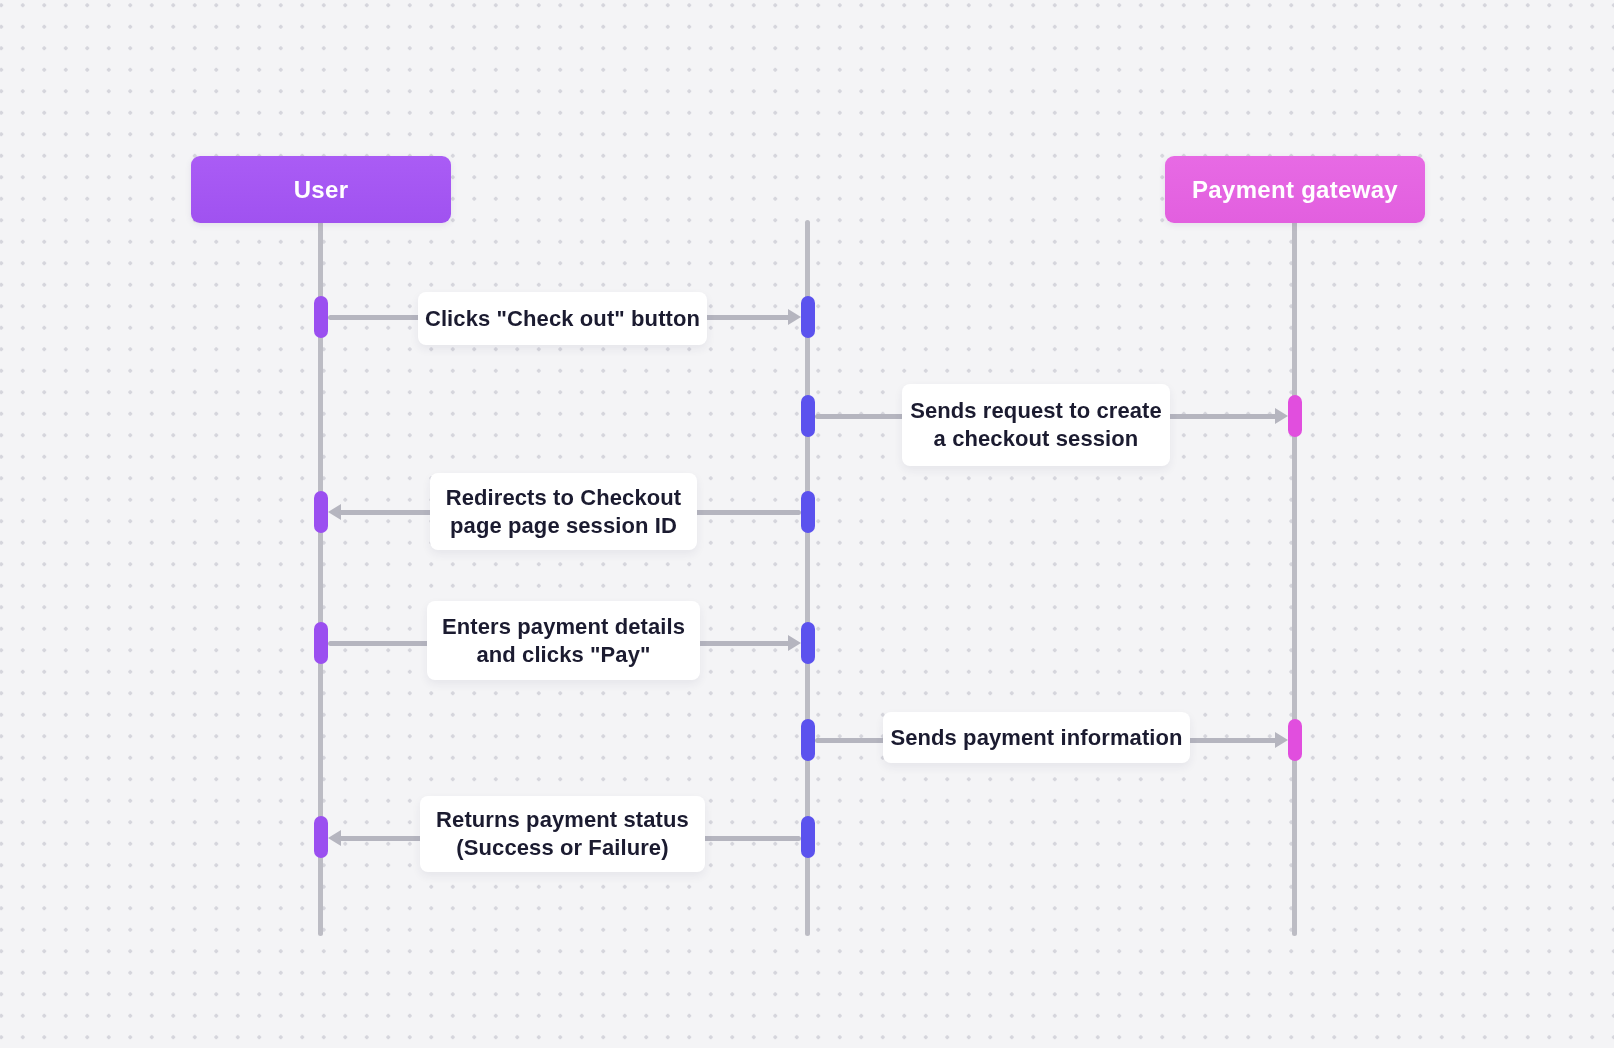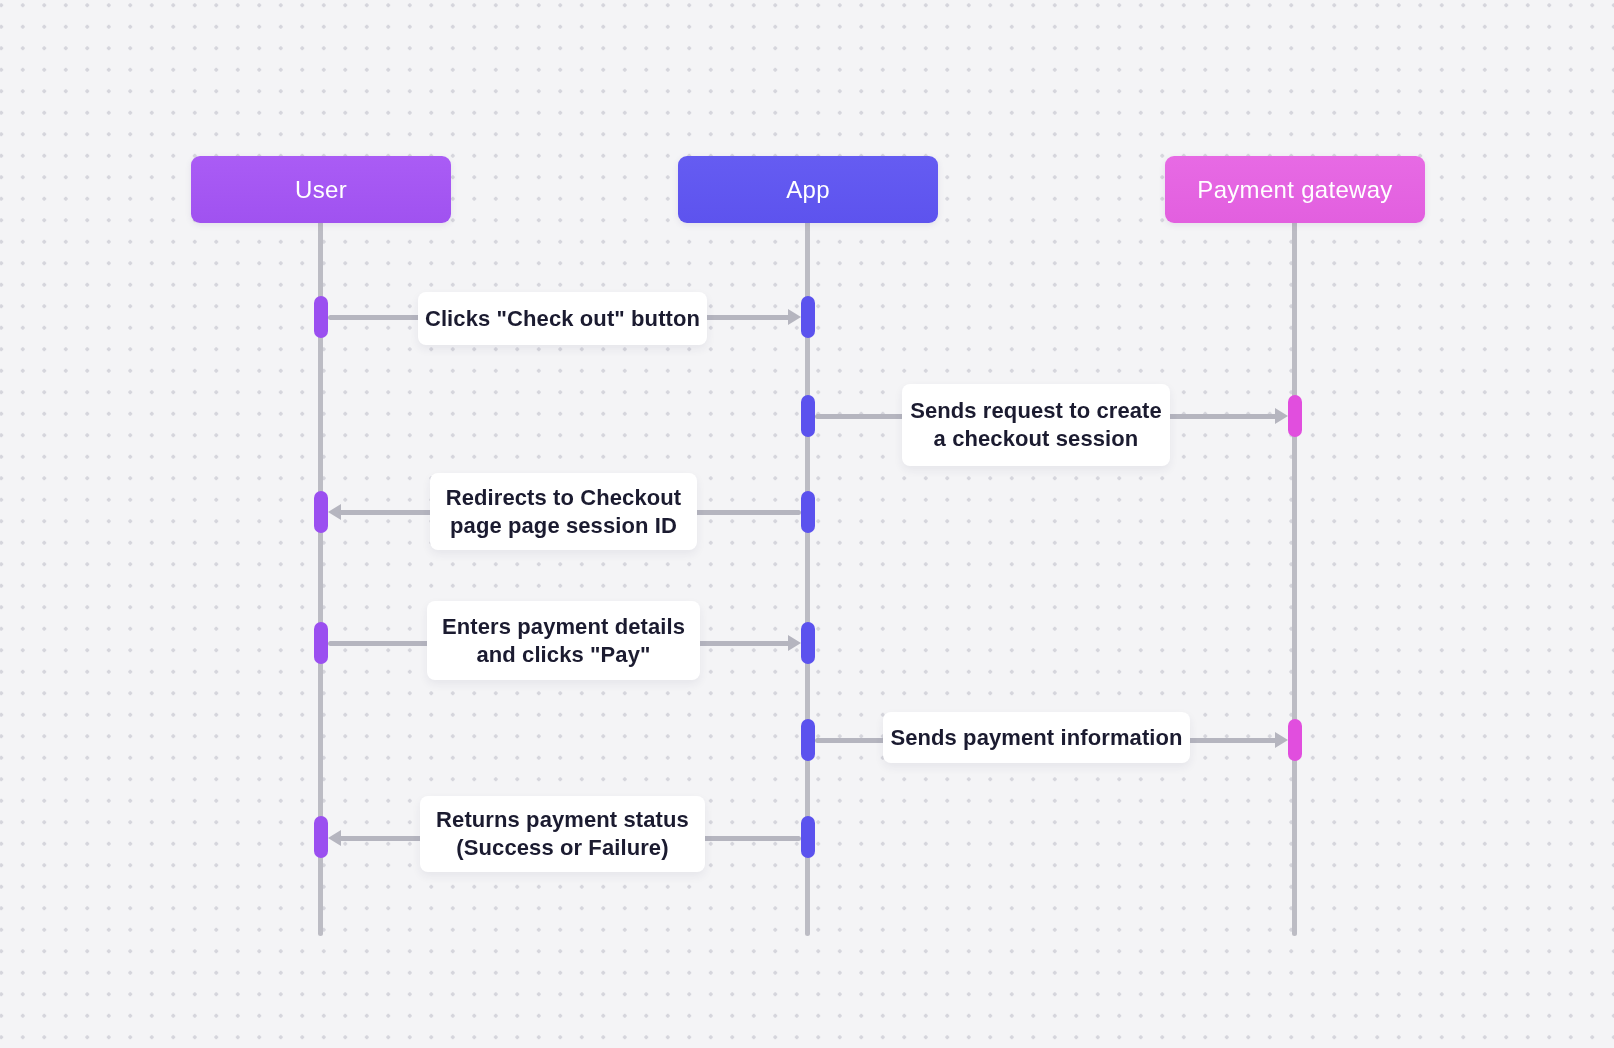--- a/index.html
+++ b/index.html
@@ -37,21 +37,21 @@
     position: absolute;
     top: 156px;
     width: 260px;
     height: 67px;
     border-radius: 9px;
     display: flex;
     align-items: center;
     justify-content: center;
     color: #ffffff;
     font-size: 24px;
-    font-weight: 400;
+    font-weight: 700;
     letter-spacing: 0.3px;
     z-index: 3;
     box-shadow: 0 2px 6px rgba(80, 60, 130, 0.10);
   }
   #actor-user { left: 191px;  background: linear-gradient(180deg, #aa5cf5, #a052f0); }
   #actor-app  { left: 678px;  background: linear-gradient(180deg, #655cf2, #5d53ee); }
   #actor-pg   { left: 1165px; background: linear-gradient(180deg, #e76ae4, #e25fdf); }
 
   
   .bar {
@@ -133,23 +133,20 @@
 <body>
 
 <div class="canvas">
 
   <div class="lifeline" id="ll-user"></div>
   <div class="lifeline" id="ll-app"></div>
   <div class="lifeline" id="ll-pg"></div>
 
   <div class="actor" id="actor-user">
     <span class="actor-label">User</span>
-  </div>
-  <div class="actor" id="actor-app">
-    <span class="actor-label">App</span>
   </div>
   <div class="actor" id="actor-pg">
     <span class="actor-label">Payment gateway</span>
   </div>
 
   <div class="bar user y1"></div>
   <div class="bar app  y1"></div>
   <div class="bar app  y2"></div>
   <div class="bar pg   y2"></div>
   <div class="bar user y3"></div>

